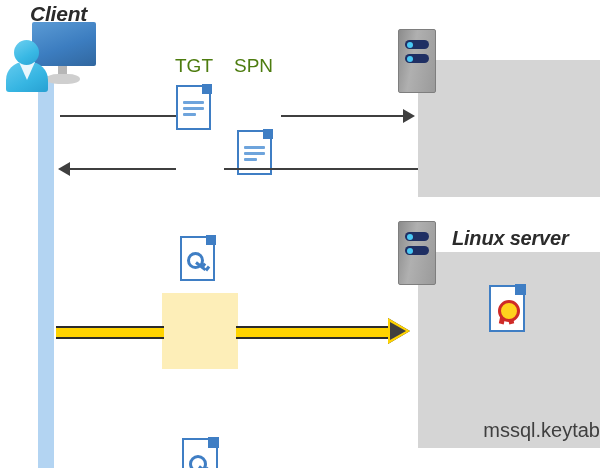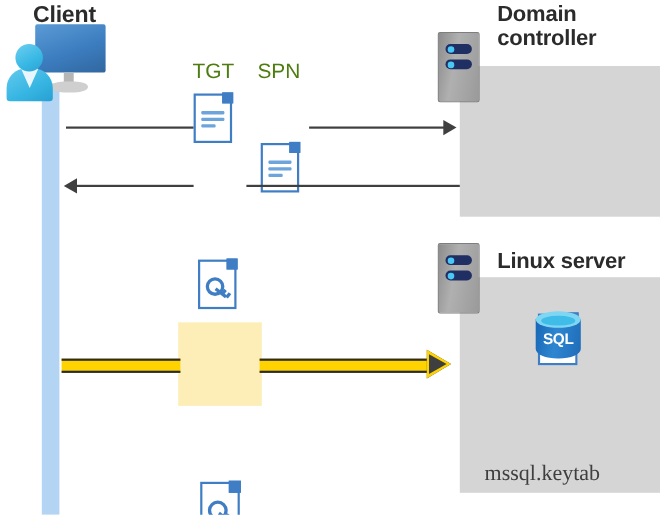--- a/index.html
+++ b/index.html
@@ -13,20 +13,21 @@
 
   
   .abs{position:absolute;}
 
   
   .title{
     font-weight:bold;
     color:#2b2b2b;
     letter-spacing:-0.2px;
     line-height:1.12;
+    font-style:italic;
   }
   .title-client{font-size:21px;left:30px;top:2px;}
   .title-dc{font-size:20px;left:452px;top:2px;width:140px;}
   .title-linux{font-size:20px;left:452px;top:227px;width:150px;}
 
   
   .panel{background:#d5d5d5;}
   #dc-panel{left:418px;top:60px;width:182px;height:137px;}
   #linux-panel{left:418px;top:252px;width:182px;height:196px;}
 
@@ -153,21 +154,21 @@
   .sql-text{
     position:absolute;left:0;top:17px;width:41px;text-align:center;
     color:#ffffff;font-size:14px;font-weight:bold;font-family:"Liberation Sans",sans-serif;
     letter-spacing:-0.3px;
   }
 
   
   .lbl{color:#4d7c0f;font-size:19px;}
   #lbl-tgt{left:175px;top:55px;}
   #lbl-spn{left:234px;top:55px;}
-  #lbl-keytab{left:402px;top:419px;width:182px;text-align:center;font-size:20px;color:#3f3f3f;font-family:Liberation Serif, serif;}
+  #lbl-keytab{left:418px;top:419px;width:182px;text-align:right;font-size:20px;color:#3f3f3f;}
 </style>
 </head>
 <body>
 
 <div id="stage">
 
   <div class="abs panel" id="dc-panel"></div>
   <div class="abs panel" id="linux-panel"></div>
 
   <div class="abs" id="lifeline"></div>
@@ -175,21 +176,20 @@
   <div class="abs" id="client-icon">
     <div class="abs mon-screen"></div>
     <div class="abs mon-neck"></div>
     <div class="abs mon-base"></div>
     <div class="abs person-body"></div>
     <div class="abs person-collar"></div>
     <div class="abs person-head"></div>
   </div>
 
   <div class="abs title title-client">Client</div>
-  <div class="abs title title-dc">Domain controller</div>
   <div class="abs title title-linux">Linux server</div>
 
   <div class="abs server" id="server-dc">
     <div class="led l1">
         <div class="dot"></div>
       </div>
     <div class="led l2">
         <div class="dot"></div>
       </div>
   </div>
@@ -265,22 +265,16 @@
   </div>
 
   <div class="abs doc" style="left:489px;top:103px;width:36px;height:47px;">
     <div class="sheet"></div>
     <div class="fold" style="border-width:11px 11px 0 0;"></div>
     <div class="abs ribbon" style="left:11px;top:27px;width:5px;height:12px;transform:rotate(12deg);"></div>
     <div class="abs ribbon" style="left:19px;top:27px;width:5px;height:12px;transform:rotate(-12deg);"></div>
     <div class="seal-circle" style="left:9px;top:15px;width:16px;height:16px;"></div>
   </div>
 
-  <div class="abs" id="sql-icon">
-    <div class="cyl-body"></div>
-    <div class="cyl-top"></div>
-    <div class="cyl-top-in"></div>
-    <div class="sql-text">SQL</div>
-  </div>
 
   <div class="abs" id="lbl-keytab">mssql.keytab</div>
 
 </div>
 
 </body></html>

